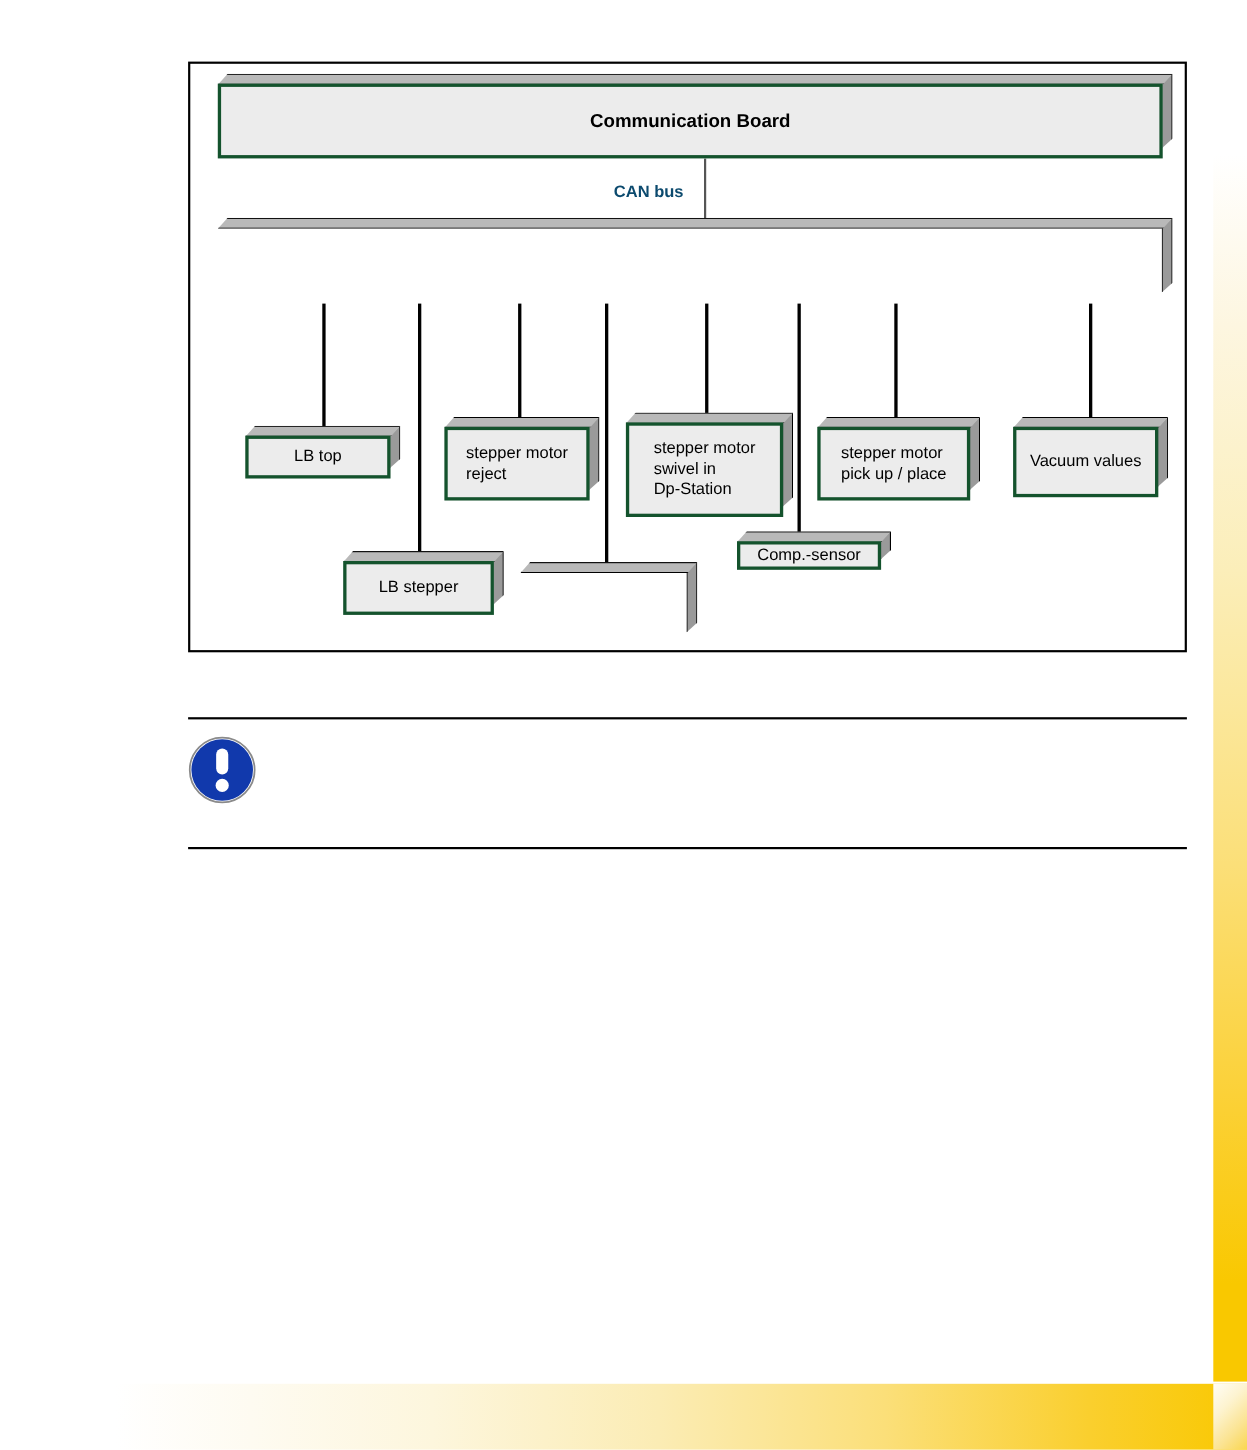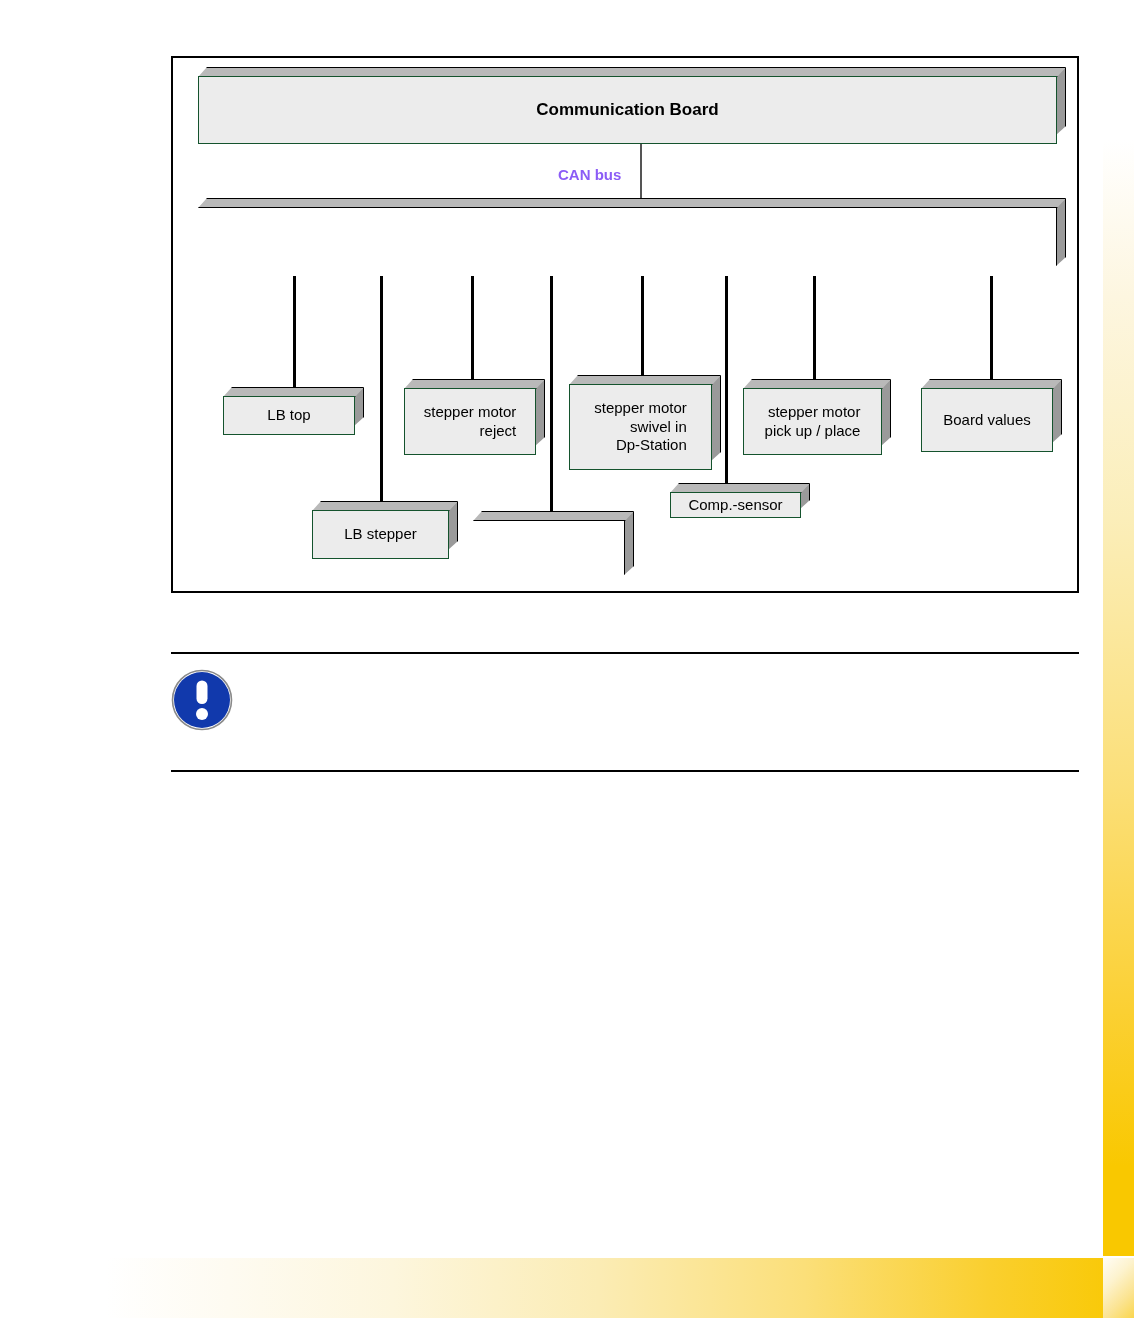--- a/index.html
+++ b/index.html
@@ -59,26 +59,26 @@
     position: absolute;
     box-sizing: border-box;
   }
   .box3d .face {
     position: absolute;
     left: 0;
     top: 9px;
     right: 9px;
     bottom: 0;
     background: #ececec;
-    border: 1px solid #14532d;
+    border: 3px solid #14532d;
     box-sizing: border-box;
     display: flex;
     align-items: center;
     justify-content: center;
-    text-align: right;
+    text-align: left;
     z-index: 3;
   }
   .box3d .side {
     position: absolute;
     right: 0;
     top: 0;
     width: 10px;
     bottom: 9px;
     background: #9a9a9a;
     border: 1px solid #000000;
@@ -125,21 +125,21 @@
   .can-bus-line {
     position: absolute;
     width: 2px;
     background: #555555;
     z-index: 0;
   }
   #can-bus-label {
     position: absolute;
     font-size: 15px;
     font-weight: bold;
-    color: #8b5cf6;
+    color: #0c4a6e;
     white-space: nowrap;
     z-index: 5;
   }
 
   
   #notice-block {
     position: absolute;
     left: 171px;
     top: 652px;
     width: 908px;
@@ -249,21 +249,21 @@
         <div class="side"></div>
         <div class="face">
           <div class="label" style="white-space: pre-line;">stepper motor
 pick up / place</div>
         </div>
       </div>
       <div class="box3d box-leaf" style="left: 748px; top: 321px; width: 141px; height: 73px;">
         <div class="top"></div>
         <div class="side"></div>
         <div class="face">
-          <div class="label" style="white-space: pre-line;">Board values</div>
+          <div class="label" style="white-space: pre-line;">Vacuum values</div>
         </div>
       </div>
     </div>
 </div>
 
 <div id="notice-block">
   <div id="notice-rule-top"></div>
   <div id="notice-icon">
     <svg viewBox="0 0 62 62" width="62" height="62" aria-hidden="true">
       <circle cx="31" cy="31" r="29.5" fill="#ffffff" stroke="#8a8a8a" stroke-width="1.6"></circle>

